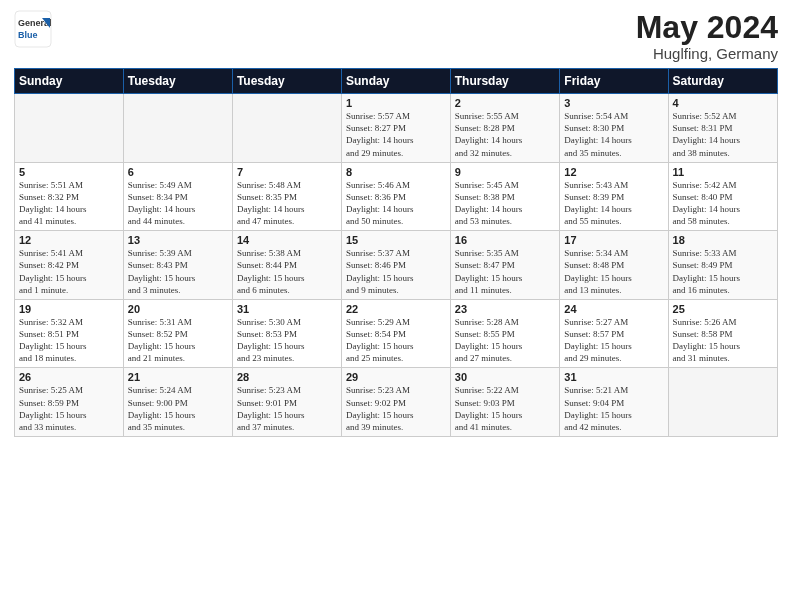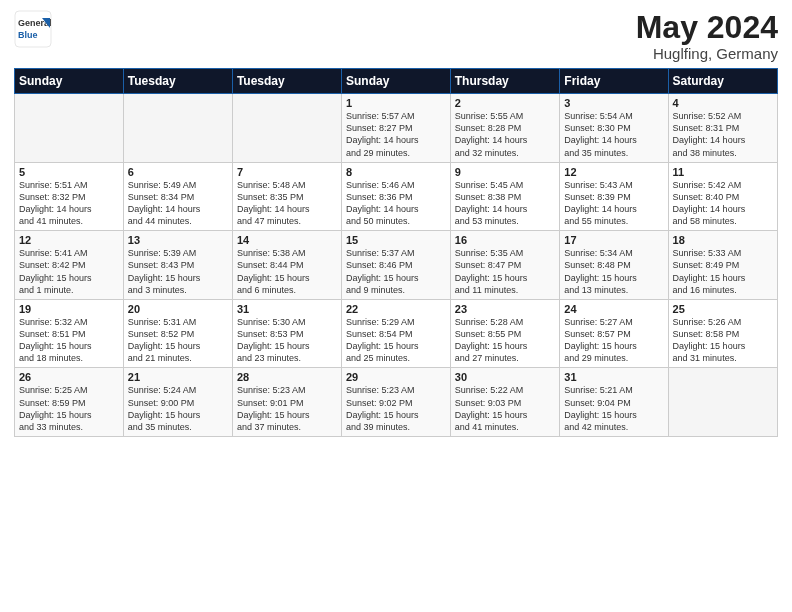--- a/index.html
+++ b/index.html
@@ -70,20 +70,21 @@
       font-size: 11px;
       font-weight: bold;
       color: #222;
       display: block;
       margin-bottom: 1px;
     }
     .cell-content {
       font-size: 9px;
       line-height: 1.35;
       color: #333;
+      font-family: Liberation Serif, serif;
     }
     .empty-cell {
       background: #f5f5f5 !important;
     }
   </style>
 </head>
 <body>
 
 <div class="container">
   <div class="header-row">

